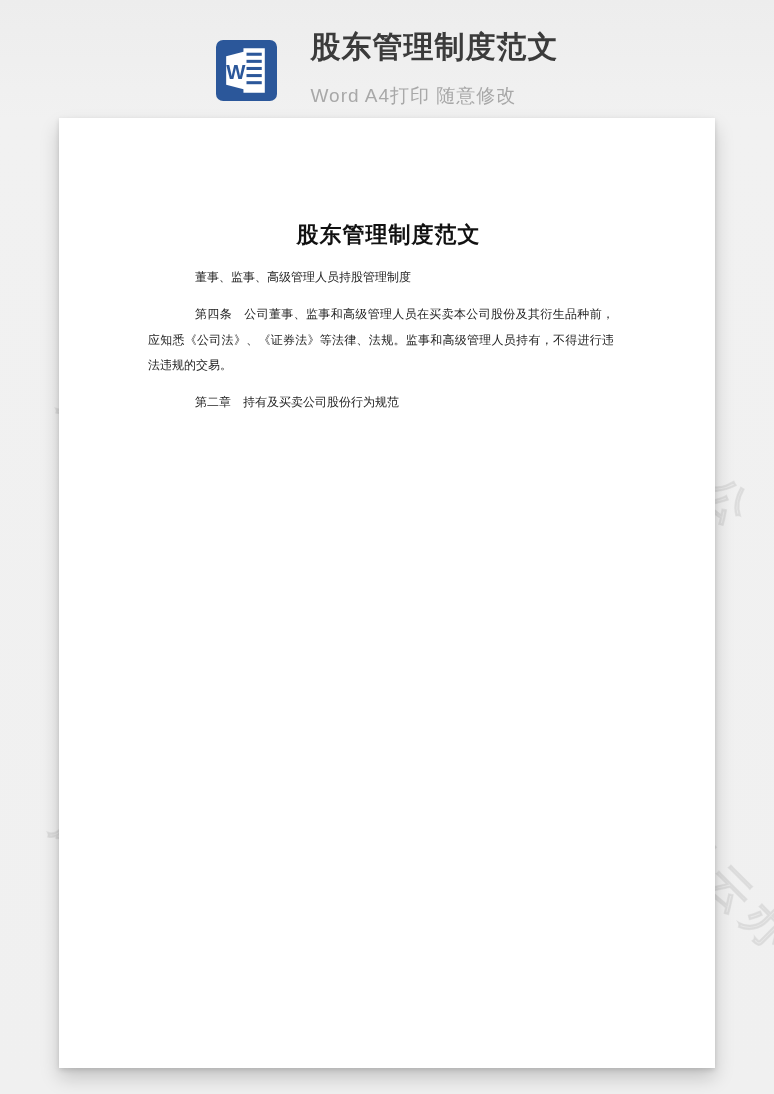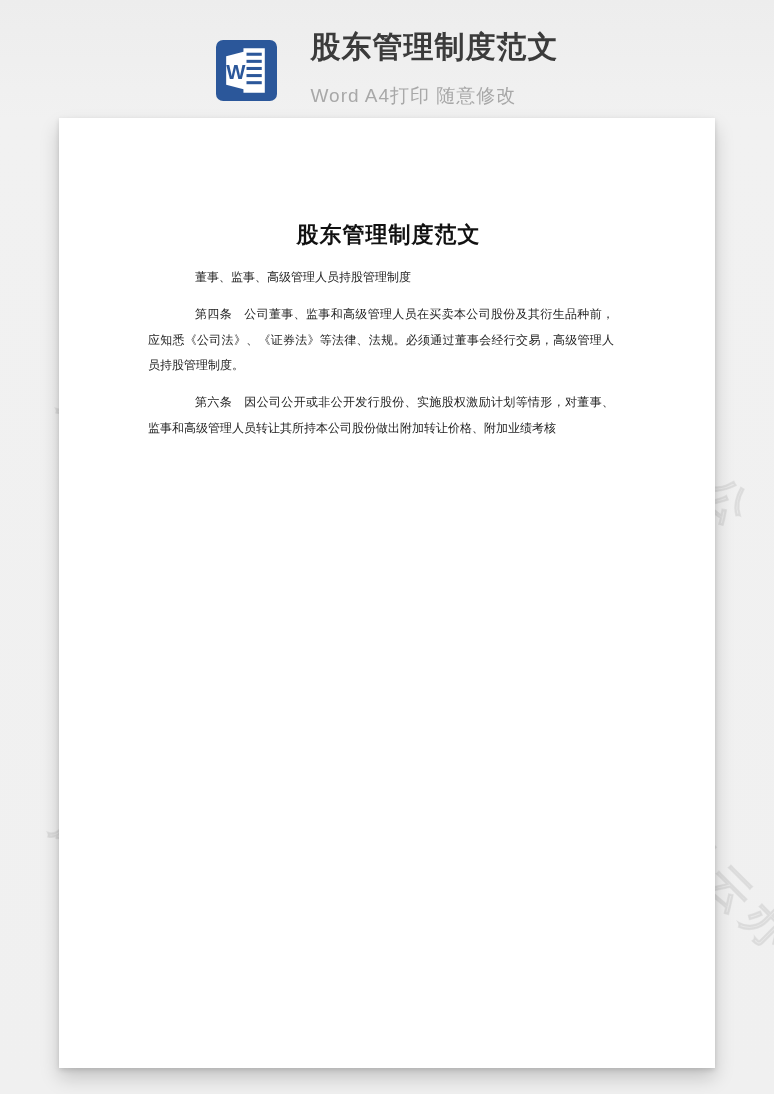--- a/index.html
+++ b/index.html
@@ -97,17 +97,17 @@
     </svg>
     <div class="hdr-text">
       <div class="hdr-title">股东管理制度范文</div>
       <div class="hdr-sub">Word A4打印 随意修改</div>
     </div>
   </div>
 
   <div class="page">
     <h2 class="doc-title">股东管理制度范文</h2>
     <p class="para">董事、监事、高级管理人员持股管理制度</p>
-    <p class="para">第四条　公司董事、监事和高级管理人员在买卖本公司股份及其衍生品种前，应知悉《公司法》、《证券法》等法律、法规。必须通过董事会经行交易，高级管理人员持股管理制度。</p>
-    <p class="para">第六条　因公司公开或非公开发行股份、实施股权激励计划等情形，对董事、监事和高级管理人员转让其所持本公司股份做出附加转让价格、附加业绩考核</p>
+    <p class="para">第四条　公司董事、监事和高级管理人员在买卖本公司股份及其衍生品种前，应知悉《公司法》、《证券法》等法律、法规。监事和高级管理人员持有，不得进行违法违规的交易。</p>
+    <p class="para spaced">第二章　持有及买卖公司股份行为规范</p>
   </div>
 
 </div>
 
 </body></html>

